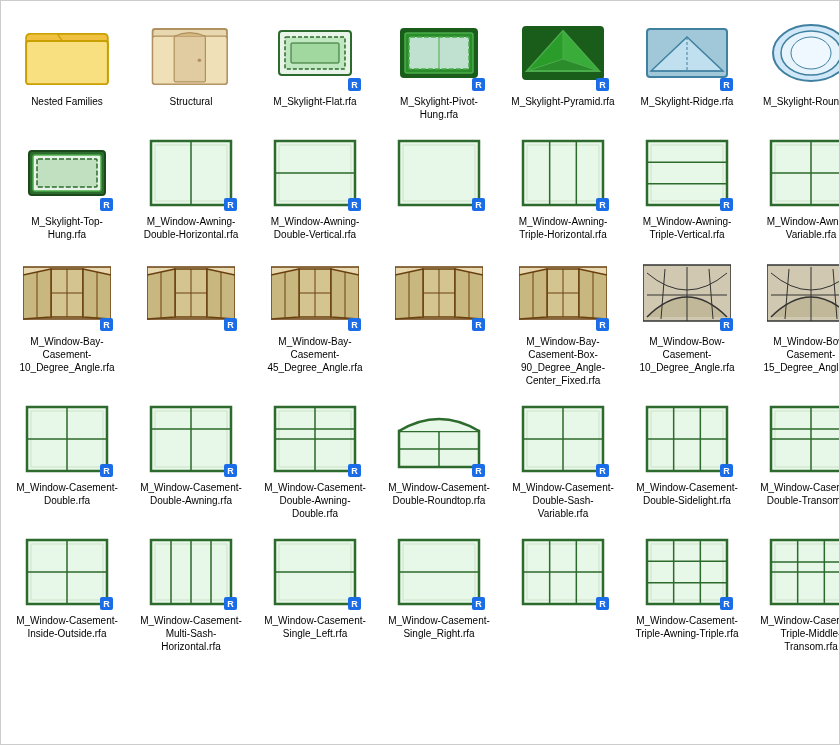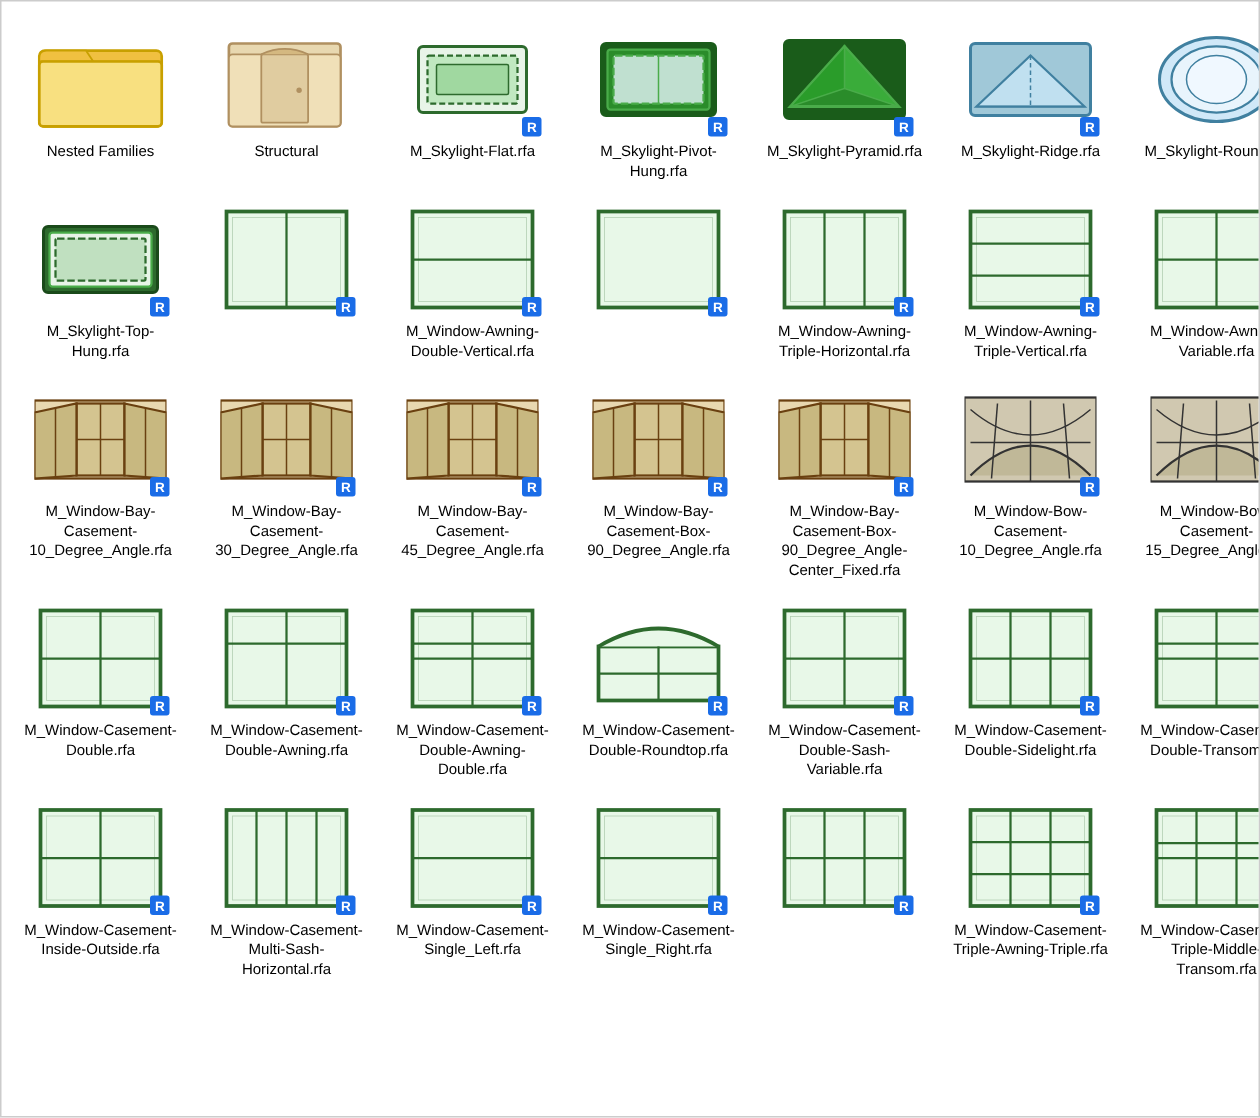--- a/index.html
+++ b/index.html
@@ -163,20 +163,21 @@
     </div>
     <div class="item">
       <div class="thumb">
         <svg viewBox="0 0 88 72" xmlns="http://www.w3.org/2000/svg">
           <rect x="4" y="4" width="80" height="64" fill="#e8f8e8" stroke="#2d6a2d" stroke-width="2.5"></rect>
           <line x1="44" y1="4" x2="44" y2="68" stroke="#2d6a2d" stroke-width="1.5"></line>
           <rect x="8" y="8" width="72" height="56" fill="none" stroke="#2d6a2d" stroke-width="0.5" opacity="0.3"></rect>
         </svg>
         <div class="r-badge">R</div>
       </div>
+      <div class="label">M_Window-Awning-Double-Horizontal.rfa</div>
     </div>
     <div class="item">
       <div class="thumb">
         <svg viewBox="0 0 88 72" xmlns="http://www.w3.org/2000/svg">
           <rect x="4" y="4" width="80" height="64" fill="#e8f8e8" stroke="#2d6a2d" stroke-width="2.5"></rect>
           <line x1="4" y1="36" x2="84" y2="36" stroke="#2d6a2d" stroke-width="1.5"></line>
           <rect x="8" y="8" width="72" height="56" fill="none" stroke="#2d6a2d" stroke-width="0.5" opacity="0.3"></rect>
         </svg>
         <div class="r-badge">R</div>
       </div>
@@ -261,21 +262,20 @@
 
     <line x1="44" y1="12" x2="44" y2="60" stroke="#6a4010" stroke-width="1"></line>
     <line x1="28" y1="36" x2="60" y2="36" stroke="#6a4010" stroke-width="1"></line>
 
     <line x1="14" y1="15" x2="14" y2="61" stroke="#6a4010" stroke-width="1"></line>
 
     <line x1="74" y1="15" x2="74" y2="61" stroke="#6a4010" stroke-width="1"></line>
   </svg>
         <div class="r-badge">R</div>
       </div>
-      <div class="label">M_Window-Bay-Casement-30_Degree_Angle.rfa</div>
     </div>
     <div class="item">
       <div class="thumb">
         <svg viewBox="0 0 88 72" xmlns="http://www.w3.org/2000/svg">
     <rect x="0" y="10" width="88" height="52" fill="#e8d8b0" stroke="#6a4010" stroke-width="1.5"></rect>
 
     <rect x="28" y="12" width="32" height="48" fill="#d4c490" stroke="#6a4010" stroke-width="1.5"></rect>
 
     <polygon points="0,18 28,12 28,60 0,62" fill="#c8b880" stroke="#6a4010" stroke-width="1.5"></polygon>
 
@@ -305,21 +305,20 @@
 
     <line x1="44" y1="12" x2="44" y2="60" stroke="#6a4010" stroke-width="1"></line>
     <line x1="28" y1="36" x2="60" y2="36" stroke="#6a4010" stroke-width="1"></line>
 
     <line x1="14" y1="15" x2="14" y2="61" stroke="#6a4010" stroke-width="1"></line>
 
     <line x1="74" y1="15" x2="74" y2="61" stroke="#6a4010" stroke-width="1"></line>
   </svg>
         <div class="r-badge">R</div>
       </div>
-      <div class="label">M_Window-Bay-Casement-Box-90_Degree_Angle.rfa</div>
     </div>
     <div class="item">
       <div class="thumb">
         <svg viewBox="0 0 88 72" xmlns="http://www.w3.org/2000/svg">
     <rect x="0" y="10" width="88" height="52" fill="#e8d8b0" stroke="#6a4010" stroke-width="1.5"></rect>
 
     <rect x="28" y="12" width="32" height="48" fill="#d4c490" stroke="#6a4010" stroke-width="1.5"></rect>
 
     <polygon points="0,18 28,12 28,60 0,62" fill="#c8b880" stroke="#6a4010" stroke-width="1.5"></polygon>
 

